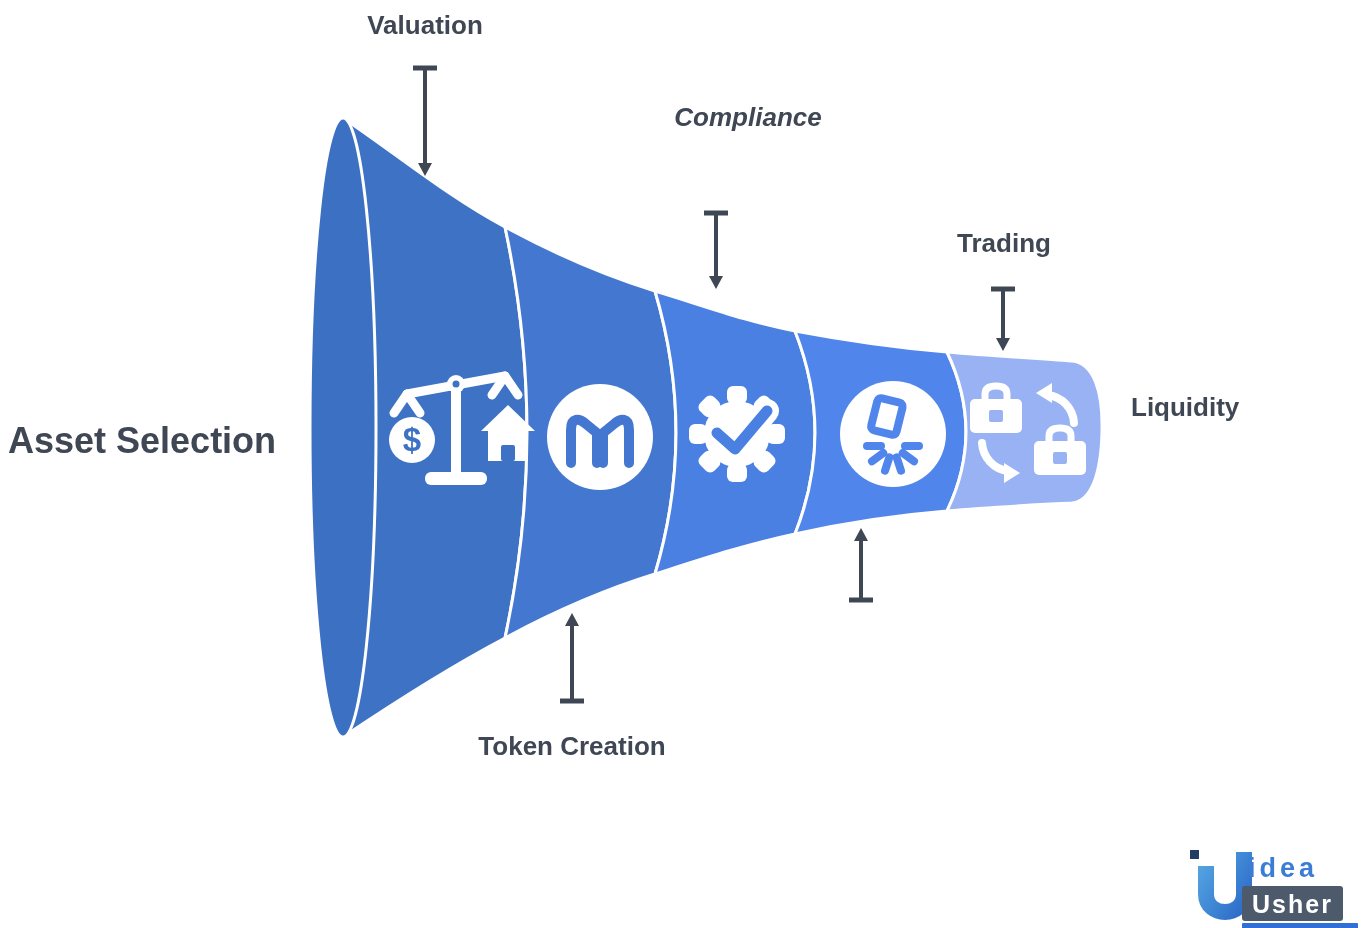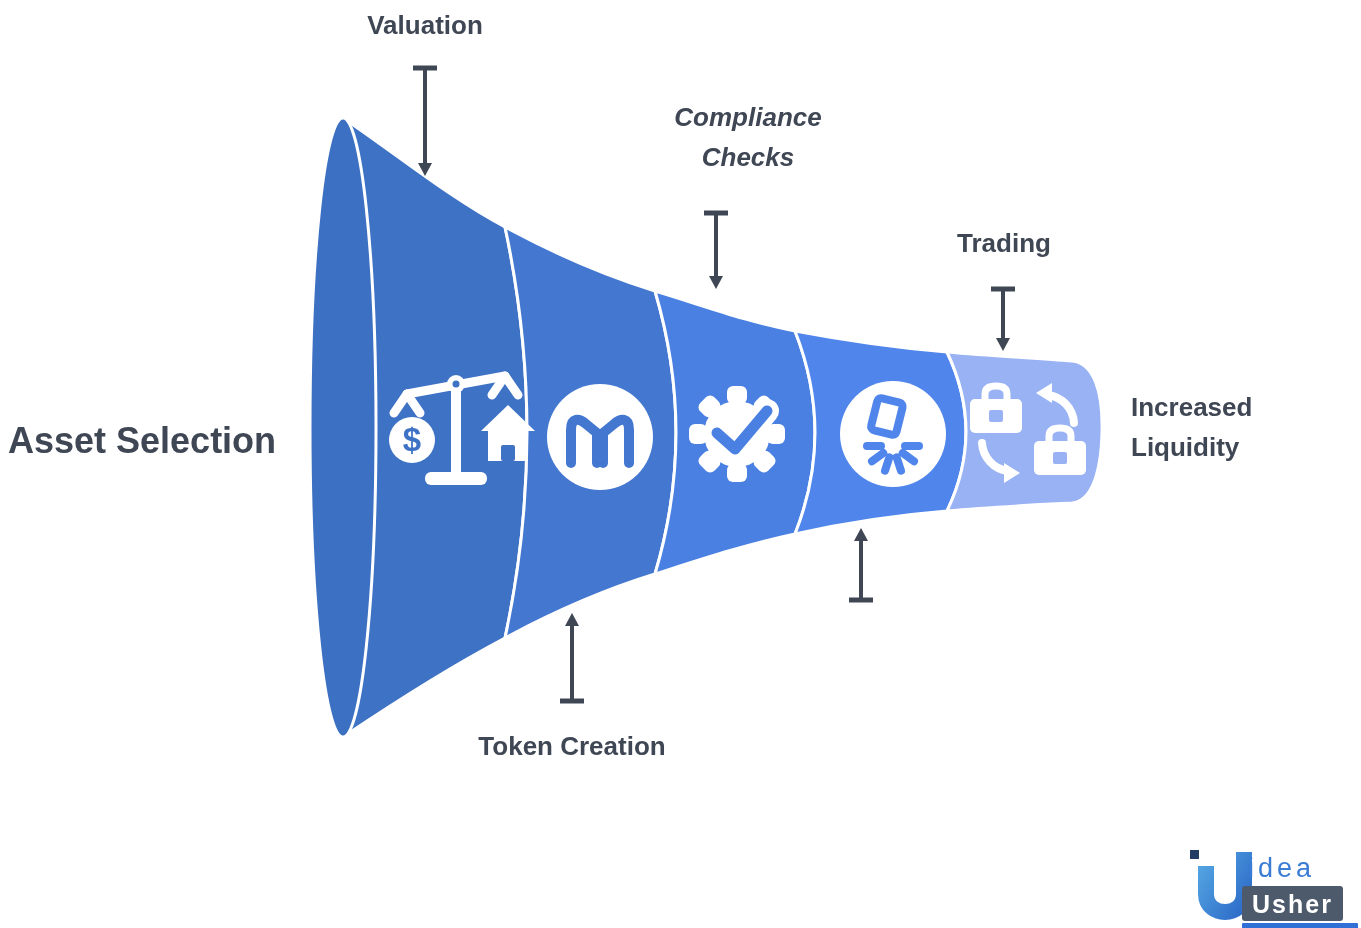--- a/index.html
+++ b/index.html
@@ -15,21 +15,21 @@
     white-space:nowrap;
   }
   .callout.center{transform:translateX(-50%);text-align:center;}
   .connector-line{stroke:var(--connector-color,#3F4654);stroke-width:4;}
   .connector-cap{stroke:var(--connector-color,#3F4654);stroke-width:5;}
   .connector-head{fill:var(--connector-color,#3F4654);}
   .seg{stroke:#ffffff;stroke-width:3;stroke-linejoin:round;}
   .icon-stroke{fill:none;stroke-linecap:round;stroke-linejoin:round;}
   .logo{position:absolute;left:1186px;top:846px;width:175px;height:82px;}
   .logo-col{position:absolute;left:56px;top:8px;display:flex;flex-direction:column;align-items:flex-start;}
-  .logo-idea{font-size:27px;font-weight:400;letter-spacing:4px;line-height:1.1;padding-left:6px;}
+  .logo-idea{font-size:27px;font-weight:700;letter-spacing:4px;line-height:1.1;padding-left:6px;}
   .logo-usher{font-size:25px;font-weight:700;letter-spacing:2px;color:#ffffff;
     padding:4px 10px 2px 10px;border-radius:3px;margin-top:2px;}
   .logo-bar{height:7px;width:116px;border-radius:1px;margin-top:2px;}
 </style>
 </head>
 <body style="background: rgb(255, 255, 255);">
 
 <div class="stage">
 
   <svg class="funnel-svg" width="1361" height="928" viewBox="0 0 1361 928">
@@ -141,29 +141,27 @@
       <polygon fill="#ffffff" points="8,-40 24,-30 24,-50"></polygon>
       <path class="icon-stroke" stroke="#ffffff" stroke-width="8" d="M-46,10 A30,30 0 0 0 -20,38"></path>
       <polygon fill="#ffffff" points="-8,40 -24,30 -24,50"></polygon>
     </g>
   </svg>
 
   <div class="callout center" style="left:425px;top:6px;">Valuation</div>
 
   <div class="callout center" style="left:748px;top:98px;font-style:italic;">
     <div>Compliance</div>
-    <div>Checks</div>
   </div>
 
   <div class="callout center" style="left:1004px;top:224px;">Trading</div>
 
   <div class="callout" style="left:8px;top:414px;font-size:36px;">Asset Selection</div>
 
   <div class="callout" style="left:1131px;top:388px;">
-    <div>Increased</div>
     <div>Liquidity</div>
   </div>
 
 
   <div class="callout center" style="left:572px;top:727px;">Token Creation</div>
 
   <div class="logo">
     <svg width="70" height="82" viewBox="0 0 70 82" style="position:absolute;left:0;top:0;">
       <rect x="4" y="4" width="9" height="9" fill="#223C63"></rect>
       <path d="M20,20 L20,48 C20,72 58,72 58,48 L58,6" fill="none" stroke="url(#logo-ugrad)" stroke-width="16"></path>

